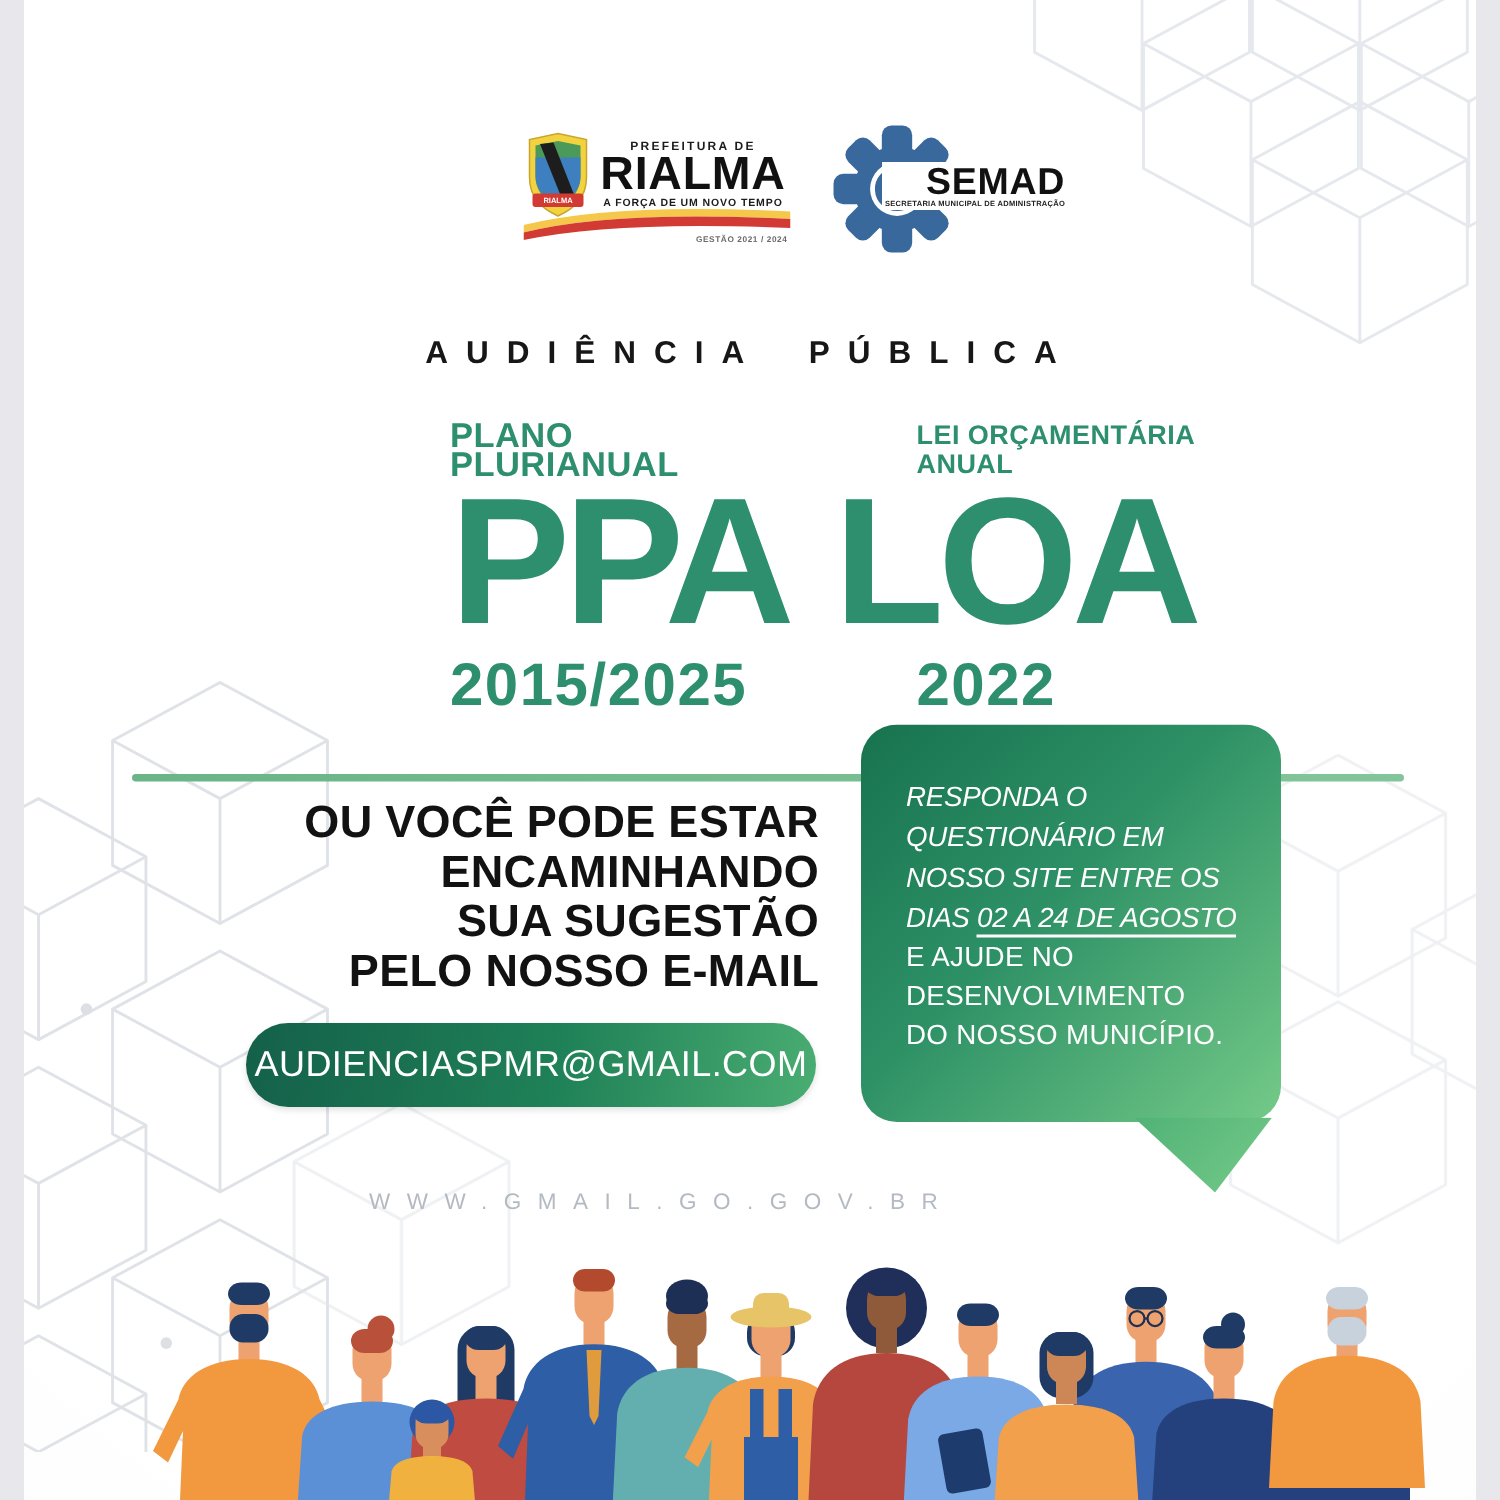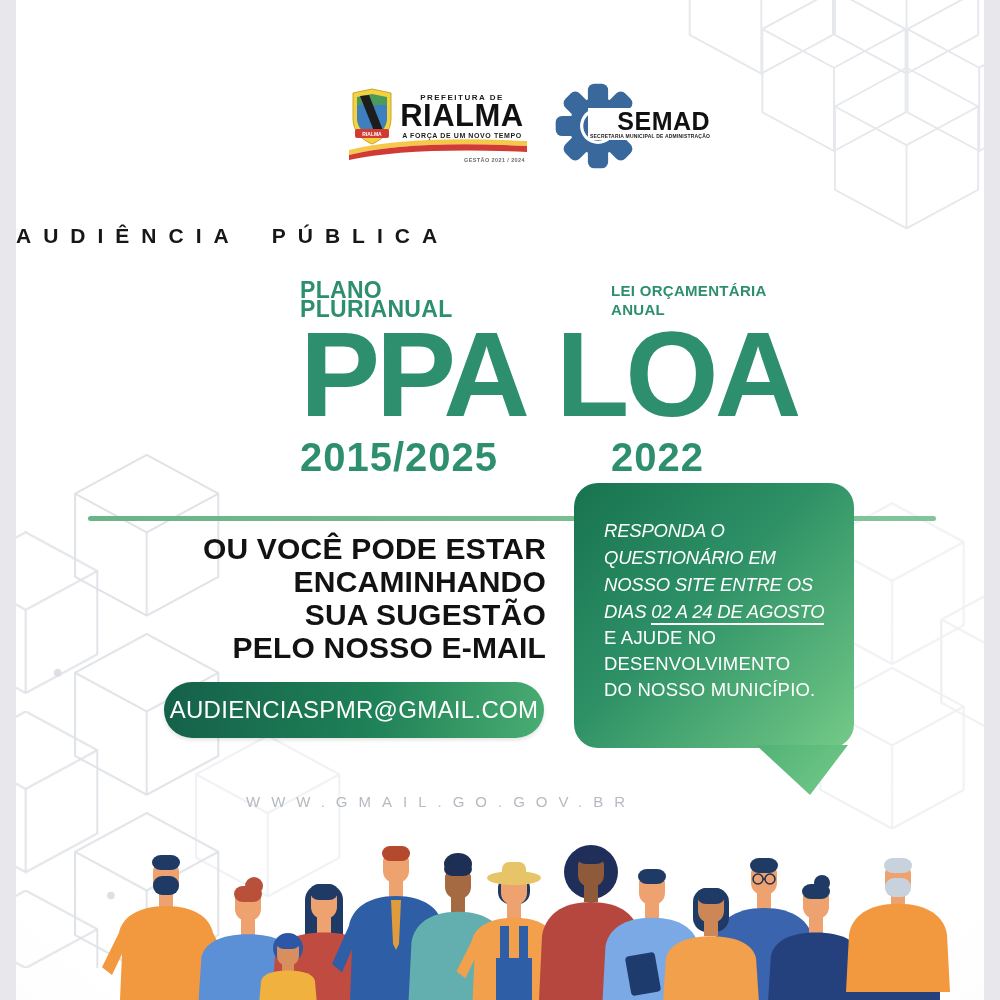--- a/index.html
+++ b/index.html
@@ -21,29 +21,29 @@
   .rialma-slogan { font-size:7px; font-weight:bold; letter-spacing:0.6px; color:#1c1c1c; margin-top:2px; }
   .swoosh { position:absolute; left:0px; top:52px; width:178px; height:24px; }
   .gestao { position:absolute; right:2px; top:73px; font-size:5.5px; font-weight:bold; color:#6b6b6b; letter-spacing:0.4px; }
 
   .semad-logo { position:absolute; left:536px; top:78px; width:140px; height:96px; z-index:3; }
   .gear { position:absolute; left:0; top:2px; width:92px; height:92px; }
   .semad-text { position:absolute; left:36px; top:30px; background:#fff; padding:1px 2px; text-align:right; }
   .semad-name { font-size:25px; font-weight:bold; color:#111; letter-spacing:0.5px; line-height:24px; }
   .semad-sub { font-size:5px; font-weight:bold; color:#222; letter-spacing:0.2px; white-space:nowrap; }
 
-  .page-title { position:absolute; left:0; right:0; top:224px; 
+  .page-title { position:absolute; left:0; right:0; top:224px; text-align:center;
     font-size:21px; font-weight:bold; color:#171717; letter-spacing:12px; word-spacing:14px; z-index:3; }
 
   
   .acc-green { color:#2e8f6e; }
   .ppa-block { position:absolute; left:284px; top:281px; z-index:3; }
   .loa-block { position:absolute; left:540px; top:281px; z-index:3; }
   .blk-label { font-size:23px; font-weight:bold; letter-spacing:0.3px; line-height:19px; }
-  .loa-block .blk-label { margin-left:55px; font-size:15px; }
+  .loa-block .blk-label { margin-left:55px; font-size:18px; }
   .acronym { font-size:120px; font-weight:bold; letter-spacing:-4px; line-height:102px; margin-top:4px; }
   .period { font-size:40px; font-weight:bold; letter-spacing:1px; margin-top:10px; }
   .loa-block .period { margin-left:55px; }
 
   .divider { position:absolute; left:72px; top:516px; width:848px; height:5px; z-index:2;
     background:linear-gradient(90deg,#6ab487,#83c59a); border-radius:3px; }
 
   .email-text { position:absolute; left:80px; top:532px; width:450px; text-align:right; z-index:3;
     font-size:30px; font-weight:bold; color:#121212; line-height:33px; letter-spacing:0.2px; }
   .email-btn { position:absolute; left:148px; top:682px; width:380px; height:56px; border-radius:28px; z-index:3;

